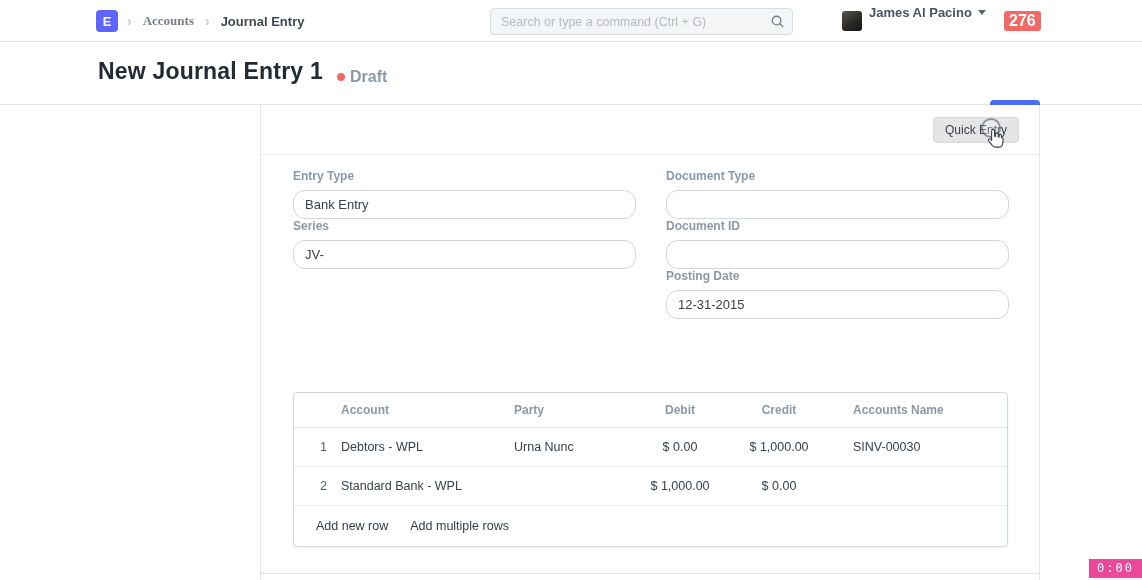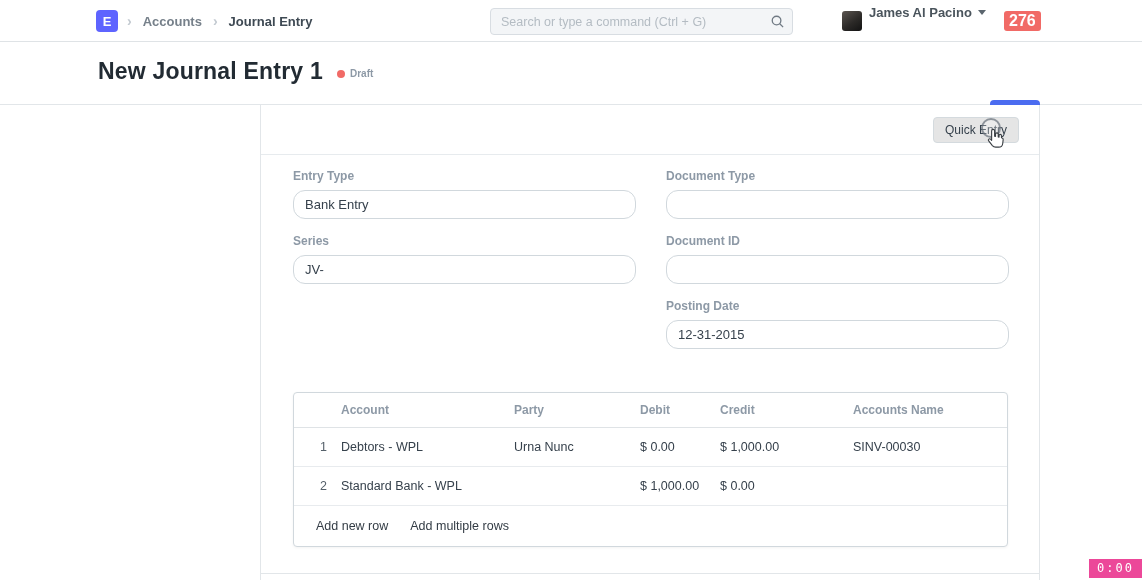--- a/index.html
+++ b/index.html
@@ -15,21 +15,21 @@
 
   
   .navbar { position:absolute; top:0; left:0; right:0; height:42px;
     background:#fff; border-bottom:1px solid #dfe3e6; }
   .logo { position:absolute; left:96px; top:10px; width:22px; height:22px;
     border-radius:4px; background:var(--brand); color:#fff; font-size:13px;
     font-weight:bold; display:flex; align-items:center; justify-content:center; cursor:pointer; }
   .crumbs { position:absolute; left:127px; top:0; height:42px; display:flex;
     align-items:center; gap:11px; font-size:13px; font-weight:bold; }
   .crumb-sep { color:#c3cad1; font-size:14px; font-weight:bold; }
-  .crumb-a { color:#76808a; cursor:pointer; }
+  .crumb-a { color:#76808a; cursor:pointer;font-family:Liberation Serif, serif; }
   .crumb-b { color:#3e4953; cursor:pointer; }
   .search-wrap { position:absolute; left:490px; top:8px; width:303px; height:27px; }
   .search-input { width:100%; height:100%; background:#f3f5f7; border:1px solid #d8dde2;
     border-radius:4px; padding:0 30px 0 10px; font-size:12.5px; color:#36414c;
     font-family:"Liberation Sans", sans-serif; outline:none; }
   .search-input::placeholder { color:#b4bcc3; }
   .search-ico { position:absolute; right:8px; top:6px; }
   .avatar { position:absolute; left:842px; top:11px; width:20px; height:20px;
     border-radius:3px; cursor:pointer;
     background:linear-gradient(145deg,#5b5550 0%,#2c2a28 55%,#121212 100%); }
@@ -44,53 +44,53 @@
     padding:0 5px; cursor:pointer; }
 
   
   .page-head { position:absolute; top:42px; left:0; right:0; height:63px;
     background:#fff; border-bottom:1px solid var(--line); }
   .page-title { position:absolute; left:98px; top:16px; font-size:23px;
     font-weight:bold; color:#222b33; letter-spacing:.2px; }
   .status { position:absolute; left:337px; top:26px; display:flex;
     align-items:center; gap:5px; }
   .status-dot { width:8px; height:8px; border-radius:50%; background:var(--danger); }
-  .status-text { font-size:10px; font-weight:bold; color:var(--label); }
+  .status-text { font-size:16px; font-weight:bold; color:var(--label); }
   .save-btn { position:absolute; left:990px; top:58px; width:50px; height:28px;
     background:var(--primary); border:none; border-radius:4px; color:#fff;
     font-size:13px; font-family:"Liberation Sans", sans-serif; cursor:pointer; }
 
   
   .main-col { position:absolute; top:105px; left:260px; width:780px; height:475px;
     border-left:1px solid var(--line); border-right:1px solid var(--line); background:#fff; }
   .form-toolbar { position:relative; height:50px; border-bottom:1px solid #e7ebee; }
   .quick-entry-btn { position:absolute; right:20px; top:12px; height:26px;
     padding:0 11px; background:#e5e5e5; border:1px solid #d4dade; border-radius:4px;
     font-size:12px; color:#36414c; font-family:"Liberation Sans", sans-serif; cursor:pointer; }
 
   .col-left  { position:absolute; left:32px;  top:64px; width:343px; }
   .col-right { position:absolute; left:405px; top:64px; width:343px; }
-  .field { margin-bottom:15px; }
+  .field { }
   .field-label { font-size:12px; font-weight:bold; color:var(--label); margin-bottom:7px; }
   .field-input { width:100%; height:29px; border:1px solid var(--border); border-radius:12px;
     padding:0 11px; font-size:13px; color:var(--text);
     font-family:"Liberation Sans", sans-serif; background:#fff; outline:none; }
 
   
   .grid-table { position:absolute; left:32px; top:287px; width:715px;
     border:1px solid var(--border); border-radius:4px; background:#fff;
     box-shadow:0 1px 3px rgba(0,0,0,.05); overflow:hidden; }
   .g-row { display:grid; grid-template-columns:47px 173px 126px 80px 118px 1fr;
     align-items:center; }
   .g-head { height:35px; border-bottom:1px solid #dfe3e6; }
   .g-head .g-cell { font-size:12px; font-weight:bold; color:var(--label); }
   .g-data { height:39px; border-bottom:1px solid #e8ebee; font-size:12.5px; color:var(--text); }
   .g-cell { overflow:hidden; white-space:nowrap; }
   .c-idx { text-align:right; padding-right:14px; color:#55606a; }
-  .c-num { text-align:left; }
+  .c-num { text-align:center; }
   .c-ref { padding-left:15px; }
   .g-foot { height:40px; display:flex; align-items:center; gap:22px; padding-left:22px; }
   .g-foot-link { font-size:12.5px; color:#333c45; cursor:pointer; }
 
   .bottom-divider { position:absolute; left:0; right:0; top:468px;
     border-top:1px solid var(--line); }
 
   
   .click-ring { position:absolute; left:981px; top:118px; width:20px; height:20px;
     border:2px solid rgba(90,100,110,.65); border-radius:50%;

